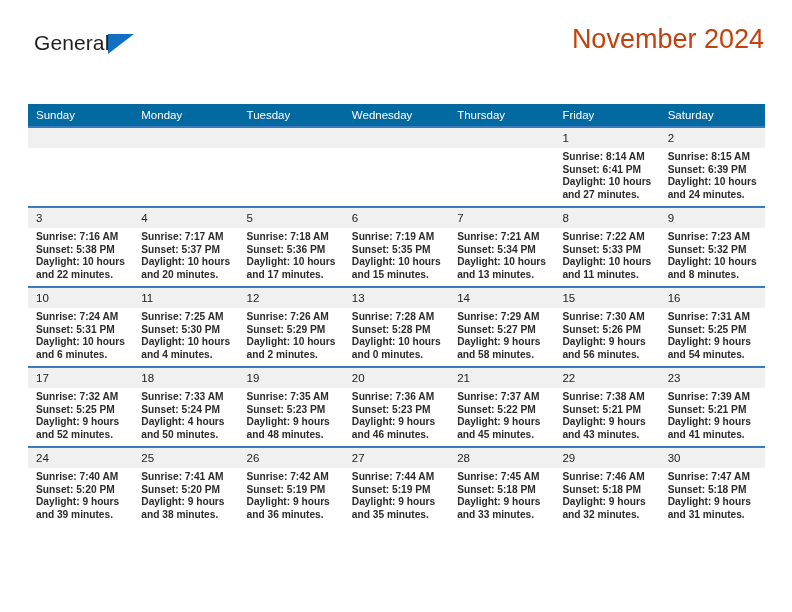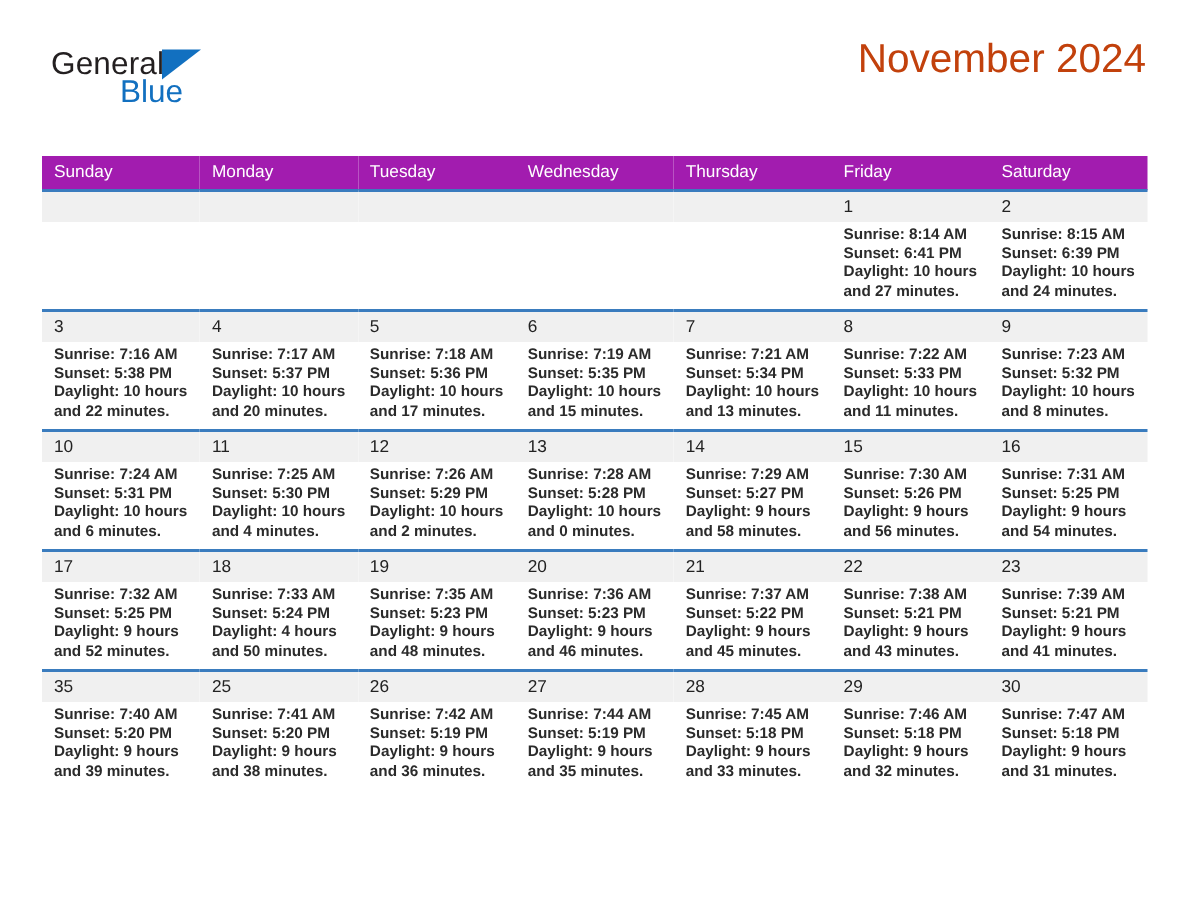--- a/index.html
+++ b/index.html
@@ -83,21 +83,21 @@
   
   .calendar {
     position: absolute;
     left: 28px;
     top: 104px;
     width: 737px;
     border-collapse: collapse;
     table-layout: fixed;
   }
   .calendar th {
-    background: #a21caf;
+    background: #0369a1;
     color: #ffffff;
     font-size: 11.5px;
     font-weight: normal;
     text-align: left;
     padding: 5px 0 5px 8px;
     height: 11px;
     border: none;
   }
   .calendar td {
     vertical-align: top;
@@ -134,21 +134,20 @@
 </style>
 </head>
 <body>
 
 <div class="page">
 
   <div class="header">
 
     <div class="logo">
       <div class="logo-general"><span>General</span><span class="logo-tri"></span></div>
-      <div class="logo-blue">Blue</div>
     </div>
 
     <div class="title">November 2024</div>
   </div>
 
   <table class="calendar">
     <thead>
       <tr>
         <th>Sunday</th>
         <th>Monday</th>
@@ -362,21 +361,21 @@
             <div class="daynum">23</div>
             <div class="info">
               <div>Sunrise: 7:39 AM</div>
               <div>Sunset: 5:21 PM</div>
               <div class="daylight">Daylight: 9 hours and 41 minutes.</div>
             </div>
           </td>
         </tr>
         <tr>
           <td>
-            <div class="daynum">35</div>
+            <div class="daynum">24</div>
             <div class="info">
               <div>Sunrise: 7:40 AM</div>
               <div>Sunset: 5:20 PM</div>
               <div class="daylight">Daylight: 9 hours and 39 minutes.</div>
             </div>
           </td>
           <td>
             <div class="daynum">25</div>
             <div class="info">
               <div>Sunrise: 7:41 AM</div>

